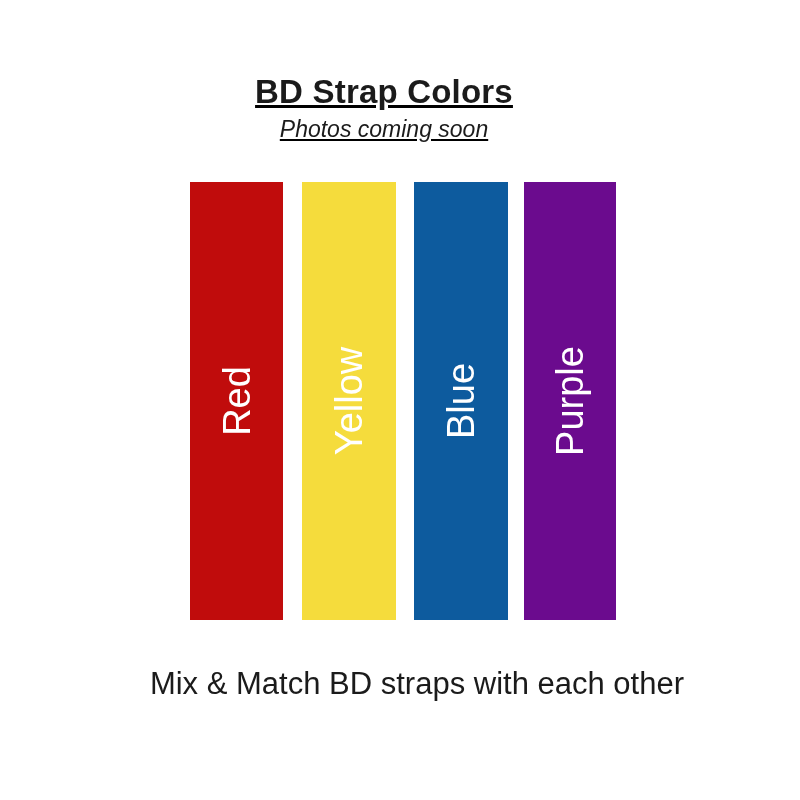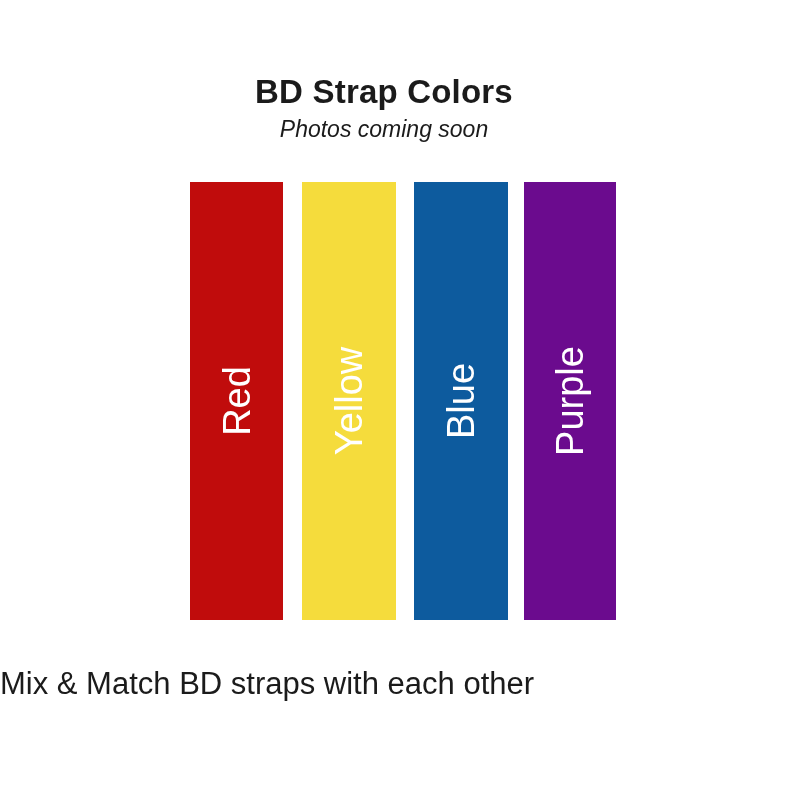--- a/index.html
+++ b/index.html
@@ -19,20 +19,21 @@
     overflow: hidden;
   }
 
   
   .heading {
     position: absolute;
     left: 0;
     top: 72px;
     width: 768px;
     text-align: center;
+    text-decoration: underline;
   }
   .title {
     font-family: "Liberation Sans", sans-serif;
     font-size: 33px;
     font-weight: bold;
     color: #1b1b1b;
     letter-spacing: 0.2px;
     line-height: 40px;
     margin: 0;
   }
@@ -78,21 +79,22 @@
   .swatch-yellow { left: 112px; width: 94px; background: #F5DC3C; }
   .swatch-blue   { left: 224px; width: 94px; background: #0D5B9E; }
   .swatch-purple { left: 334px; width: 92px; background: #6B0B8E; }
 
   
   .footer {
     position: absolute;
     left: 0;
     top: 664px;
     width: 676px;
-    text-align: left;
+    text-align: right;
+    padding-left: 8px;
   }
   .footer-line-1 {
     font-family: "Liberation Sans", sans-serif;
     font-size: 31px;
     font-weight: normal;
     color: #1b1b1b;
     line-height: 40px;
     margin: 0;
   }
   .footer-line-2 {

